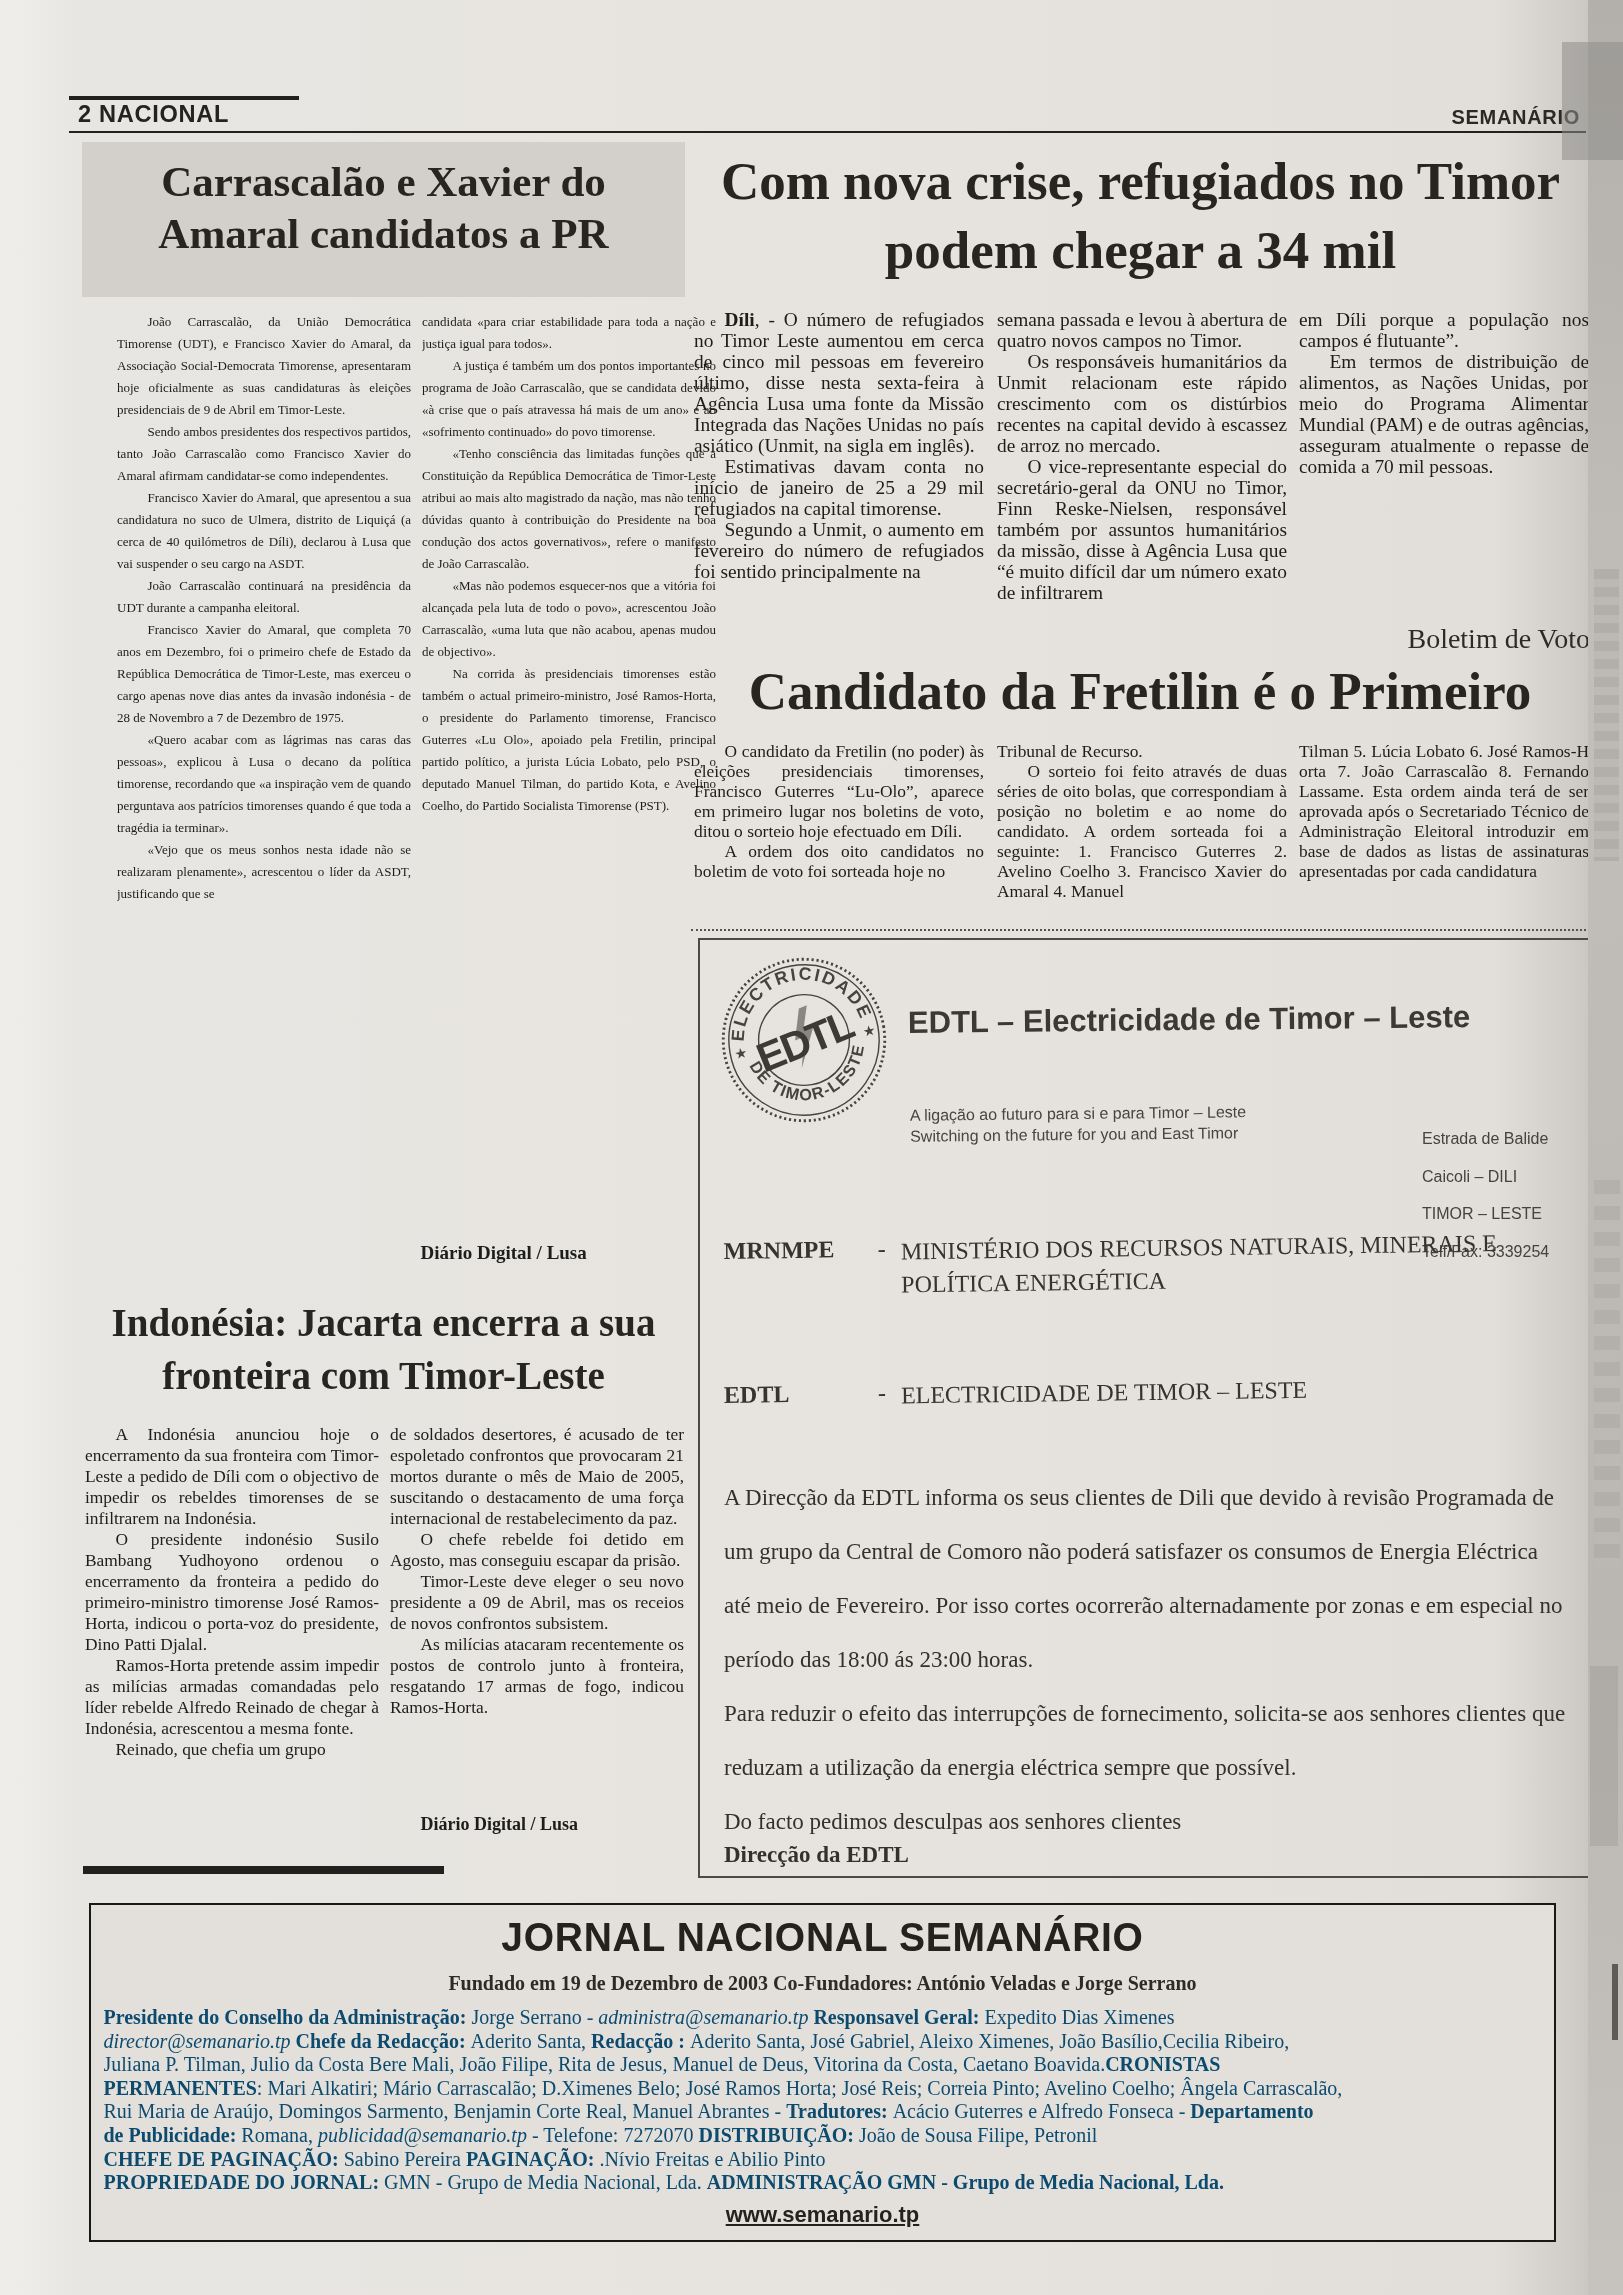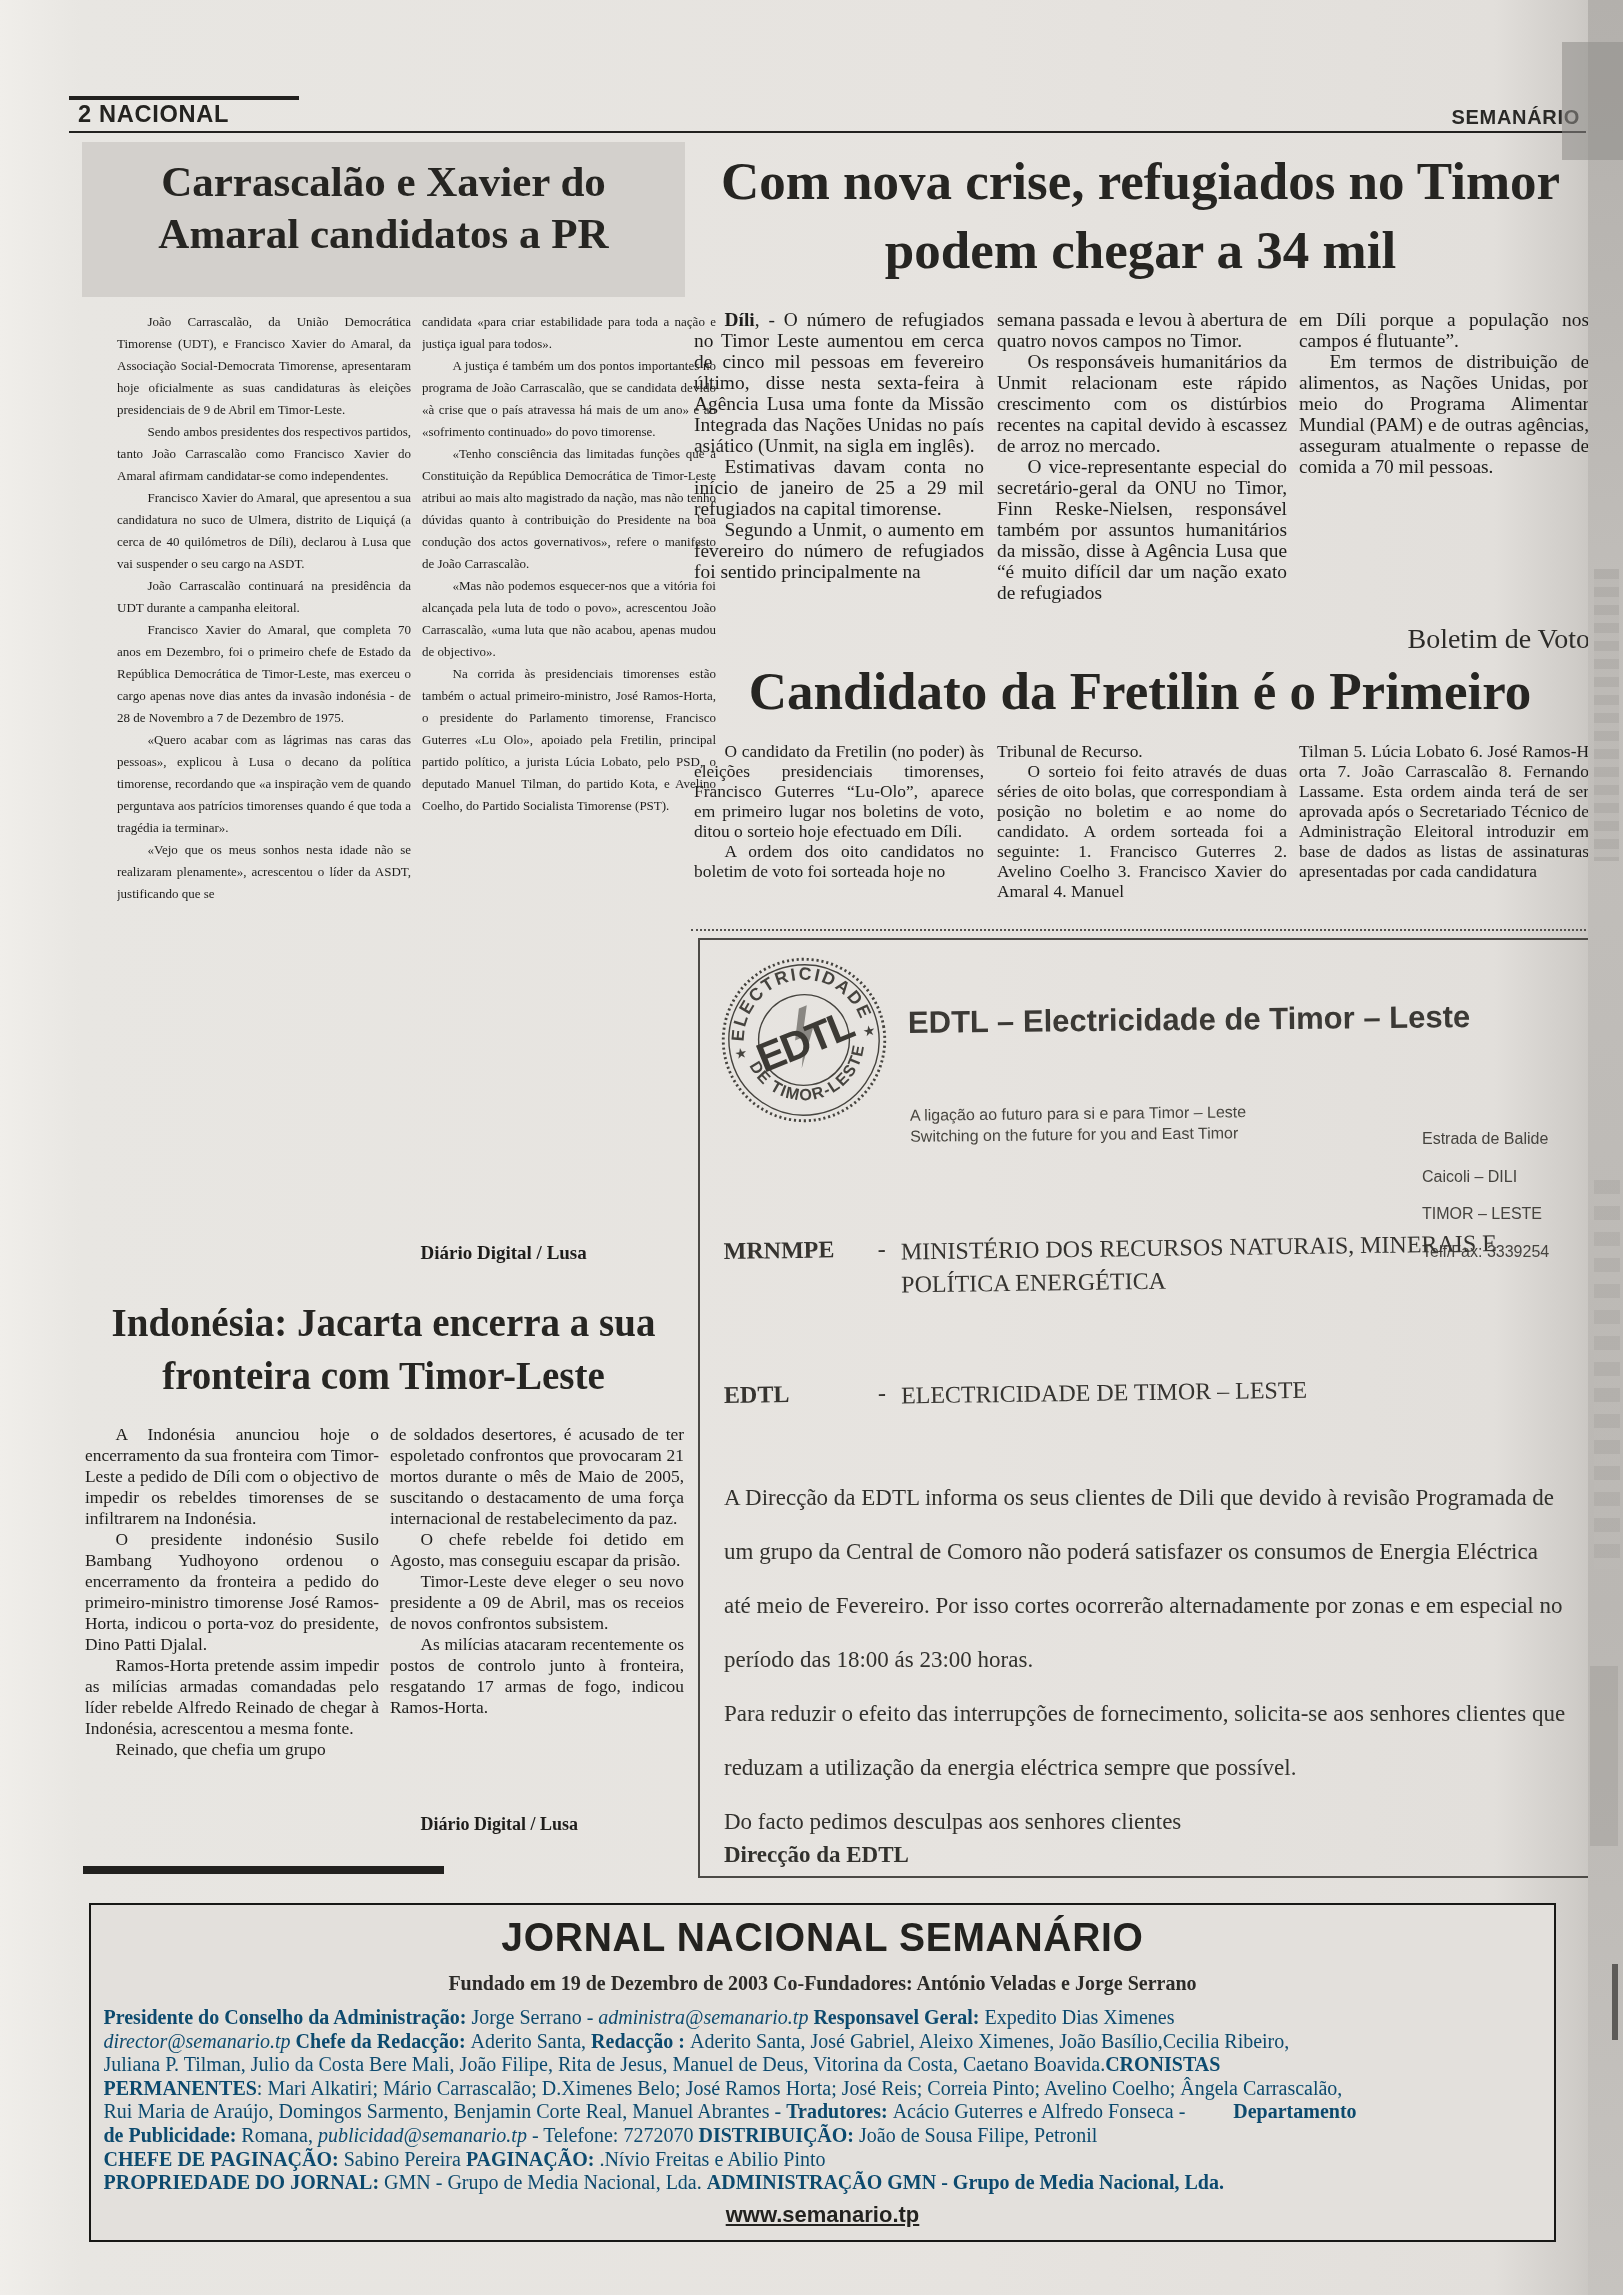--- a/index.html
+++ b/index.html
@@ -87,21 +87,21 @@
   <div class="art2">
     <div class="headline" style="left:691px;top:147px;width:899px;font-size:53px;line-height:1.3;">Com nova crise, refugiados no Timor podem chegar a 34 mil</div>
     <div class="col" style="left:694px;top:309px;width:290px;height:314px;">
         <p><span style="font-weight: bold;">Díli</span><span>, - O número de refugiados no Timor Leste aumentou em cerca de cinco mil pessoas em fevereiro último, disse nesta sexta-feira à Agência Lusa uma fonte da Missão Integrada das Nações Unidas no país asiático (Unmit, na sigla em inglês).</span></p>
         <p>Estimativas davam conta no início de janeiro de 25 a 29 mil refugiados na capital timorense.</p>
         <p>Segundo a Unmit, o aumento em fevereiro do número de refugiados foi sentido principalmente na</p>
       </div>
     <div class="col col-cont" style="left:997px;top:309px;width:290px;height:314px;">
         <p>semana passada e levou à abertura de quatro novos campos no Timor.</p>
         <p>Os responsáveis humanitários da Unmit relacionam este rápido crescimento com os distúrbios recentes na capital devido à escassez de arroz no mercado.</p>
-        <p>O vice-representante especial do secretário-geral da ONU no Timor, Finn Reske-Nielsen, responsável também por assuntos humanitários da missão, disse à Agência Lusa que “é muito difícil dar um nação exato de refugiados</p>
+        <p>O vice-representante especial do secretário-geral da ONU no Timor, Finn Reske-Nielsen, responsável também por assuntos humanitários da missão, disse à Agência Lusa que “é muito difícil dar um número exato de infiltrarem</p>
       </div>
     <div class="col col-cont" style="left:1299px;top:309px;width:290px;height:314px;">
         <p>em Díli porque a população nos campos é flutuante”.</p>
         <p>Em termos de distribuição de alimentos, as Nações Unidas, por meio do Programa Alimentar Mundial (PAM) e de outras agências, asseguram atualmente o repasse de comida a 70 mil pessoas.</p>
       </div>
   </div>
 
   <div class="art3">
     <div class="kicker" style="left:691px;top:623px;width:899px;">Boletim de Voto</div>
     <div class="headline" style="left:687px;top:659px;width:906px;font-size:53px;">Candidato da Fretilin é o Primeiro</div>
@@ -190,21 +190,21 @@
   <div class="rule" style="left:83px;top:1866px;width:361px;height:8.3px;"></div>
 
   <div class="mast">
     <div class="mast-title">JORNAL NACIONAL SEMANÁRIO</div>
     <div class="mast-founded">Fundado em 19 de Dezembro de 2003 Co-Fundadores: António Veladas e Jorge Serrano</div>
     <div class="mast-lines">
       <div class="mline"><span style="font-weight: bold;">Presidente do Conselho da Administração: </span><span>Jorge Serrano - </span><span style="font-style: italic;">administra@semanario.tp</span><span>  </span><span style="font-weight: bold;">Responsavel Geral: </span><span>Expedito Dias Ximenes</span></div>
       <div class="mline"><span style="font-style: italic;">director@semanario.tp</span><span> </span><span style="font-weight: bold;">Chefe da Redacção: </span><span>Aderito Santa, </span><span style="font-weight: bold;">Redacção : </span><span>Aderito Santa, José Gabriel, Aleixo Ximenes, João Basílio,Cecilia Ribeiro,</span></div>
       <div class="mline"><span>Juliana P. Tilman, Julio da Costa Bere Mali, João Filipe, Rita de Jesus,  Manuel de Deus, Vitorina da Costa, Caetano Boavida.</span><span style="font-weight: bold;">CRONISTAS</span></div>
       <div class="mline"><span style="font-weight: bold;">PERMANENTES</span><span>: Mari Alkatiri; Mário Carrascalão; D.Ximenes Belo; José Ramos Horta; José Reis; Correia Pinto; Avelino Coelho; Ângela Carrascalão,</span></div>
-      <div class="mline"><span>Rui Maria de Araújo, Domingos Sarmento, Benjamin Corte Real, Manuel Abrantes - </span><span style="font-weight: bold;">Tradutores: </span><span>Acácio Guterres e Alfredo Fonseca - </span><span style="font-weight: bold; margin-left: 43px;">Departamento</span></div>
+      <div class="mline"><span>Rui Maria de Araújo, Domingos Sarmento, Benjamin Corte Real, Manuel Abrantes - </span><span style="font-weight: bold;">Tradutores: </span><span>Acácio Guterres e Alfredo Fonseca - </span><span style="font-weight: bold;">Departamento</span></div>
       <div class="mline"><span style="font-weight: bold;">de Publicidade: </span><span>Romana, </span><span style="font-style: italic;">publicidad@semanario.tp</span><span> - Telefone: 7272070 </span><span style="font-weight: bold;">DISTRIBUIÇÃO: </span><span>João de Sousa Filipe, Petronil</span></div>
       <div class="mline"><span style="font-weight: bold;">CHEFE DE PAGINAÇÃO: </span><span>Sabino Pereira </span><span style="font-weight: bold;">PAGINAÇÃO: </span><span>.Nívio Freitas e Abilio Pinto</span></div>
       <div class="mline"><span style="font-weight: bold;">PROPRIEDADE DO JORNAL: </span><span>GMN - Grupo de Media Nacional, Lda.  </span><span style="font-weight: bold;">ADMINISTRAÇÃO GMN - Grupo de Media Nacional, Lda.</span></div>
     </div>
     <div class="mast-site">www.semanario.tp</div>
   </div>
 
   <div class="smudge" style="left:1588px;top:0;width:35px;height:2295px;background:linear-gradient(180deg,#b3b0ac,#c2bfbb 30%,#bab7b3 70%,#c6c3bf);"></div>
   <div class="smudge" style="left:1562px;top:42px;width:62px;height:118px;background:#8e8c88;opacity:.55;"></div>
   <div class="smudge" style="left:1594px;top:569px;width:25px;height:292px;background:repeating-linear-gradient(180deg,#a3a09c 0 9.7px,#b8b5b1 9.7px 18px);opacity:.5;"></div>

